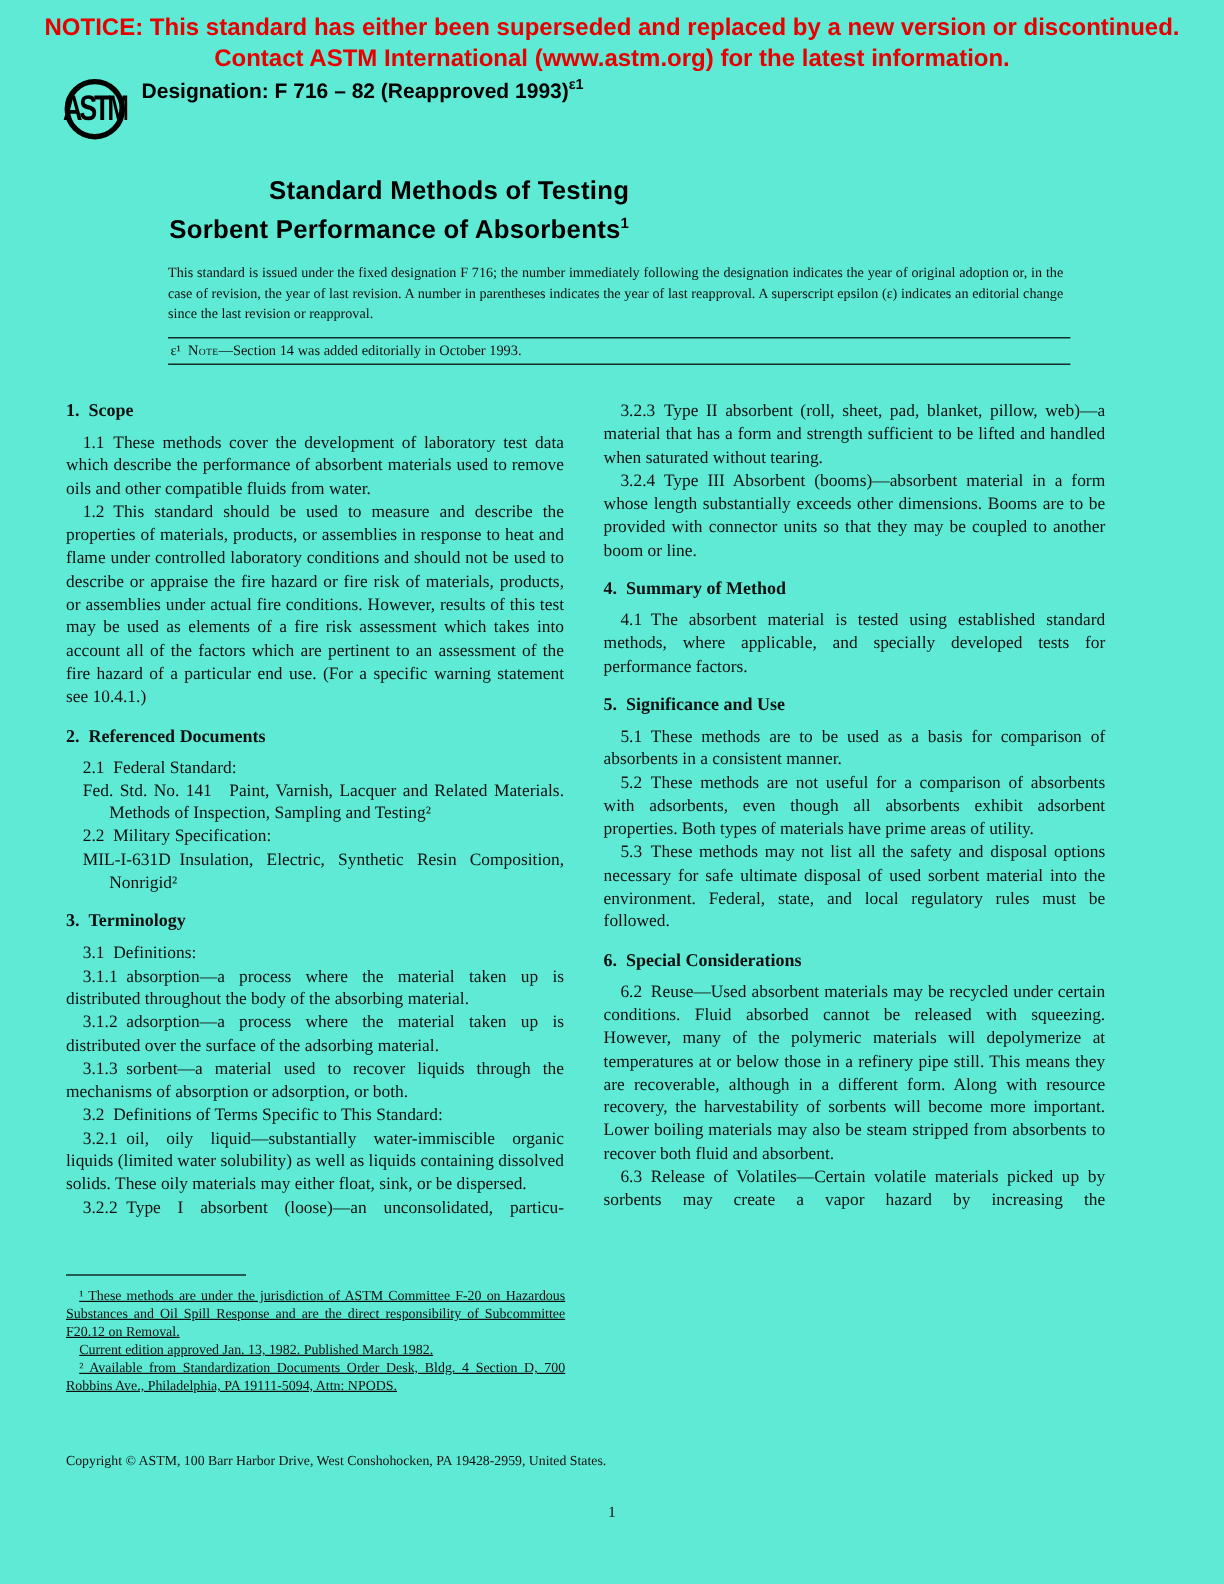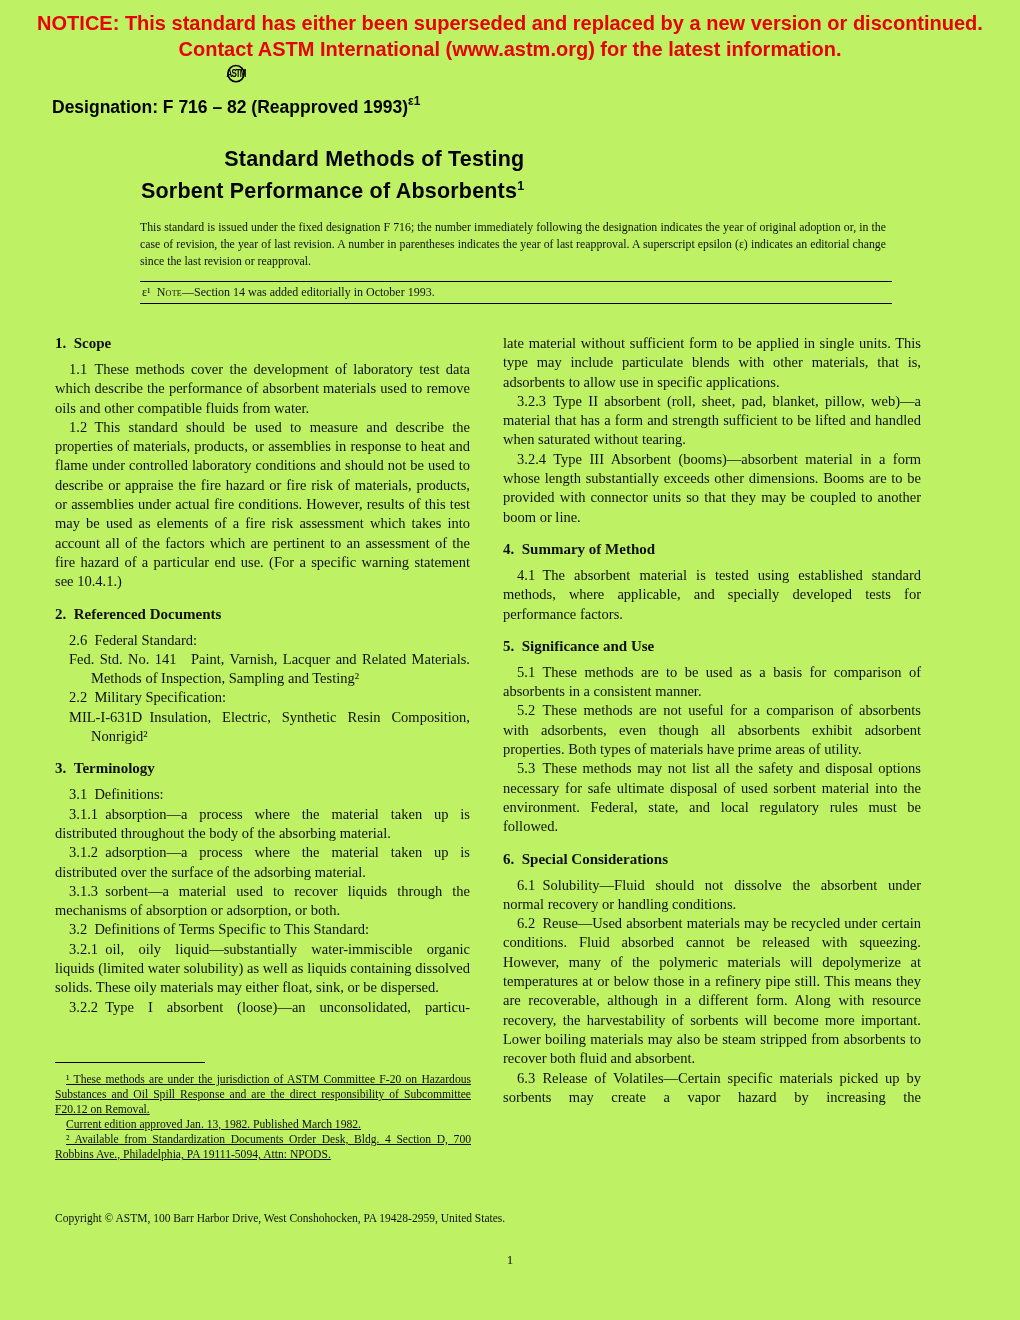--- a/index.html
+++ b/index.html
@@ -1,23 +1,23 @@
 <!DOCTYPE html>
 <html><head>
 <meta charset="utf-8">
 <style>
   html,body{margin:0;padding:0;background:#ffffff;}
-  .page{position:relative;width:1020px;height:1320px;background:#bef264;color:#101010;overflow:hidden;}
+  .page{position:relative;width:1020px;height:1320px;background:#5eead4;color:#101010;overflow:hidden;}
 
   
   .notice{position:absolute;top:10px;left:0;width:1020px;text-align:center;
           font:bold 20px/26px "Liberation Sans", sans-serif;color:#e80000;}
 
   
-  .masthead{position:absolute;top:64px;left:52px;display:flex;align-items:center;gap:12px;height:54px;flex-direction:column;}
+  .masthead{position:absolute;top:64px;left:52px;display:flex;gap:12px;height:54px;}
   .logo{width:54px;height:54px;display:block;}
   .designation{font:bold 17.5px "Liberation Sans", sans-serif;color:#000;}
   .designation sup{font-size:12px;position:relative;top:-1px;margin-top:36px;}
 
   
   .doc-title{position:absolute;top:146px;left:141px;margin:0;
              font:bold 21.5px/27px "Liberation Sans", sans-serif;color:#000;letter-spacing:.2px;text-align:right;}
   .doc-title sup{font-size:58%;}
 
   
@@ -82,52 +82,50 @@
     <span>ε¹</span>&nbsp;
     <span class="smallcaps">Note</span><span>—Section 14 was added editorially in October 1993.</span>
   </div>
 
   <div class="col" id="col-left">
     <h3>1. Scope</h3>
     <p class="ind">1.1 These methods cover the development of laboratory test data which describe the performance of absorbent materials used to remove oils and other compatible fluids from water.</p>
     <p class="ind"><span>1.2 </span><span class="it">This standard should be used to measure and describe the properties of materials, products, or assemblies in response to heat and flame under controlled laboratory conditions and should not be used to describe or appraise the fire hazard or fire risk of materials, products, or assemblies under actual fire conditions. However, results of this test may be used as elements of a fire risk assessment which takes into account all of the factors which are pertinent to an assessment of the fire hazard of a particular end use.</span><span> (For a specific warning statement see 10.4.1.)</span></p>
 
     <h3>2. Referenced Documents</h3>
-    <p class="ind"><span>2.6 </span><span class="it">Federal Standard:</span></p>
+    <p class="ind"><span>2.1 </span><span class="it">Federal Standard:</span></p>
     <p class="hang">Fed. Std. No. 141 Paint, Varnish, Lacquer and Related Materials. Methods of Inspection, Sampling and Testing²</p>
     <p class="ind"><span>2.2 </span><span class="it">Military Specification:</span></p>
     <p class="hang">MIL-I-631D Insulation, Electric, Synthetic Resin Composition, Nonrigid²</p>
 
     <h3>3. Terminology</h3>
     <p class="ind"><span>3.1 </span><span class="it">Definitions:</span></p>
     <p class="ind"><span>3.1.1 </span><span class="it">absorption</span><span>—a process where the material taken up is distributed throughout the body of the absorbing material.</span></p>
     <p class="ind"><span>3.1.2 </span><span class="it">adsorption</span><span>—a process where the material taken up is distributed over the surface of the adsorbing material.</span></p>
     <p class="ind"><span>3.1.3 </span><span class="it">sorbent</span><span>—a material used to recover liquids through the mechanisms of absorption or adsorption, or both.</span></p>
     <p class="ind"><span>3.2 </span><span class="it">Definitions of Terms Specific to This Standard:</span></p>
     <p class="ind"><span>3.2.1 </span><span class="it">oil, oily liquid</span><span>—substantially water-immiscible organic liquids (limited water solubility) as well as liquids containing dissolved solids. These oily materials may either float, sink, or be dispersed.</span></p>
     <p class="ind cont-out"><span>3.2.2 </span><span class="it">Type I absorbent (loose)</span><span>—an unconsolidated, particu-</span></p>
   </div>
 
   <div class="col" id="col-right">
-    <p>late material without sufficient form to be applied in single units. This type may include particulate blends with other materials, that is, adsorbents to allow use in specific applications.</p>
     <p class="ind"><span>3.2.3 </span><span class="it">Type II absorbent (roll, sheet, pad, blanket, pillow, web)</span><span>—a material that has a form and strength sufficient to be lifted and handled when saturated without tearing.</span></p>
     <p class="ind"><span>3.2.4 </span><span class="it">Type III Absorbent (booms)</span><span>—absorbent material in a form whose length substantially exceeds other dimensions. Booms are to be provided with connector units so that they may be coupled to another boom or line.</span></p>
 
     <h3>4. Summary of Method</h3>
     <p class="ind">4.1 The absorbent material is tested using established standard methods, where applicable, and specially developed tests for performance factors.</p>
 
     <h3>5. Significance and Use</h3>
     <p class="ind">5.1 These methods are to be used as a basis for comparison of absorbents in a consistent manner.</p>
     <p class="ind">5.2 These methods are not useful for a comparison of absorbents with adsorbents, even though all absorbents exhibit adsorbent properties. Both types of materials have prime areas of utility.</p>
     <p class="ind">5.3 These methods may not list all the safety and disposal options necessary for safe ultimate disposal of used sorbent material into the environment. Federal, state, and local regulatory rules must be followed.</p>
 
     <h3>6. Special Considerations</h3>
-    <p class="ind"><span>6.1 </span><span class="it">Solubility</span><span>—Fluid should not dissolve the absorbent under normal recovery or handling conditions.</span></p>
     <p class="ind"><span>6.2 </span><span class="it">Reuse</span><span>—Used absorbent materials may be recycled under certain conditions. Fluid absorbed cannot be released with squeezing. However, many of the polymeric materials will depolymerize at temperatures at or below those in a refinery pipe still. This means they are recoverable, although in a different form. Along with resource recovery, the harvestability of sorbents will become more important. Lower boiling materials may also be steam stripped from absorbents to recover both fluid and absorbent.</span></p>
-    <p class="ind cont-out"><span>6.3 </span><span class="it">Release of Volatiles</span><span>—Certain specific materials picked up by sorbents may create a vapor hazard by increasing the</span></p>
+    <p class="ind cont-out"><span>6.3 </span><span class="it">Release of Volatiles</span><span>—Certain volatile materials picked up by sorbents may create a vapor hazard by increasing the</span></p>
   </div>
 
   <div class="footnotes">
     <div class="fnrule"></div>
     <p>¹ These methods are under the jurisdiction of ASTM Committee F-20 on Hazardous Substances and Oil Spill Response and are the direct responsibility of Subcommittee F20.12 on Removal.</p>
     <p>Current edition approved Jan. 13, 1982. Published March 1982.</p>
     <p>² Available from Standardization Documents Order Desk, Bldg. 4 Section D, 700 Robbins Ave., Philadelphia, PA 19111-5094, Attn: NPODS.</p>
   </div>
 
   <p class="copyright">Copyright © ASTM, 100 Barr Harbor Drive, West Conshohocken, PA 19428-2959, United States.</p>

